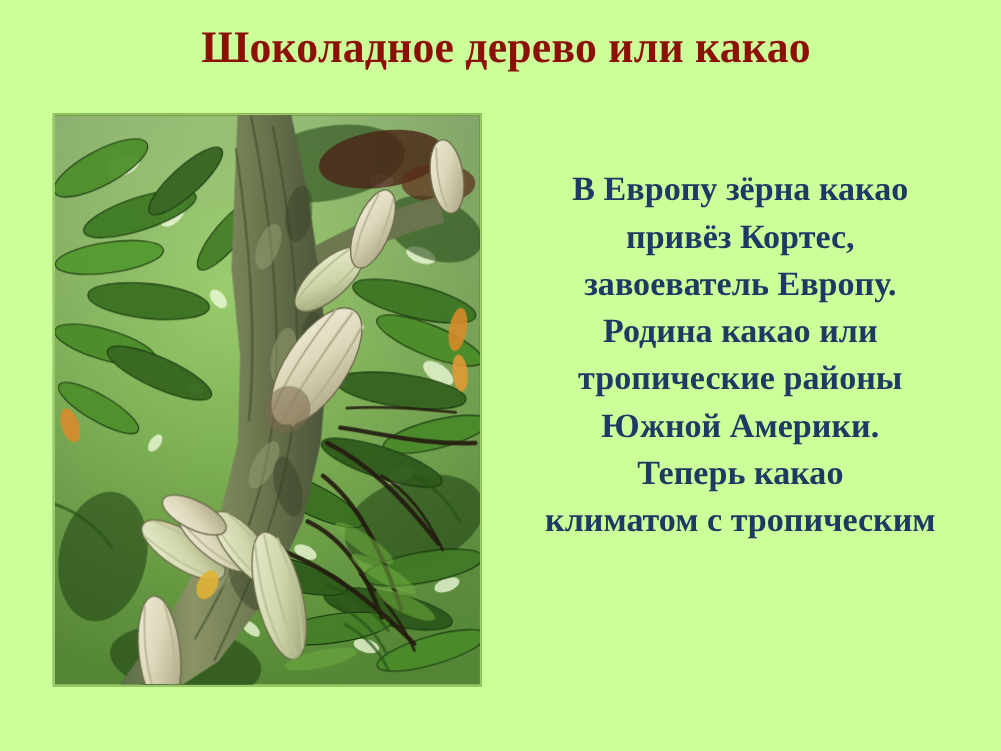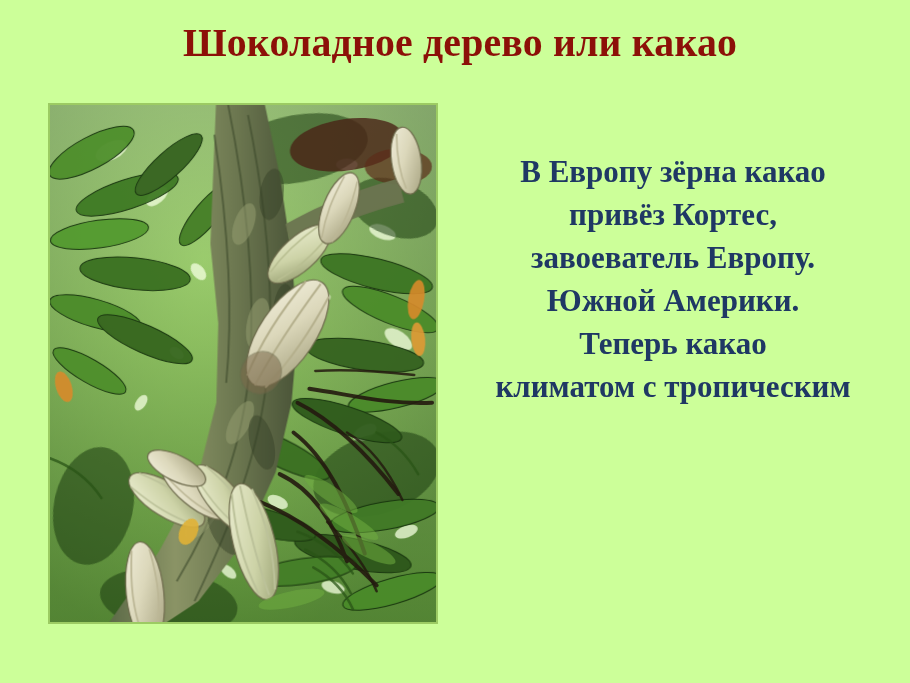--- a/index.html
+++ b/index.html
@@ -294,18 +294,20 @@
 
         <rect x="0" y="0" width="390" height="521" fill="none"></rect>
       </svg>
     </div>
   </div>
 
   <div class="body-text">
     <span class="ln">В Европу зёрна какао</span>
     <span class="ln">привёз Кортес,</span>
     <span class="ln">завоеватель Европу.</span>
+    <span class="ln">Родина какао или</span>
+    <span class="ln">тропические районы</span>
     <span class="ln">Южной Америки.</span>
     <span class="ln">Теперь какао</span>
     <span class="ln">климатом с тропическим</span>
   </div>
 
 </div>
 
 </body></html>

